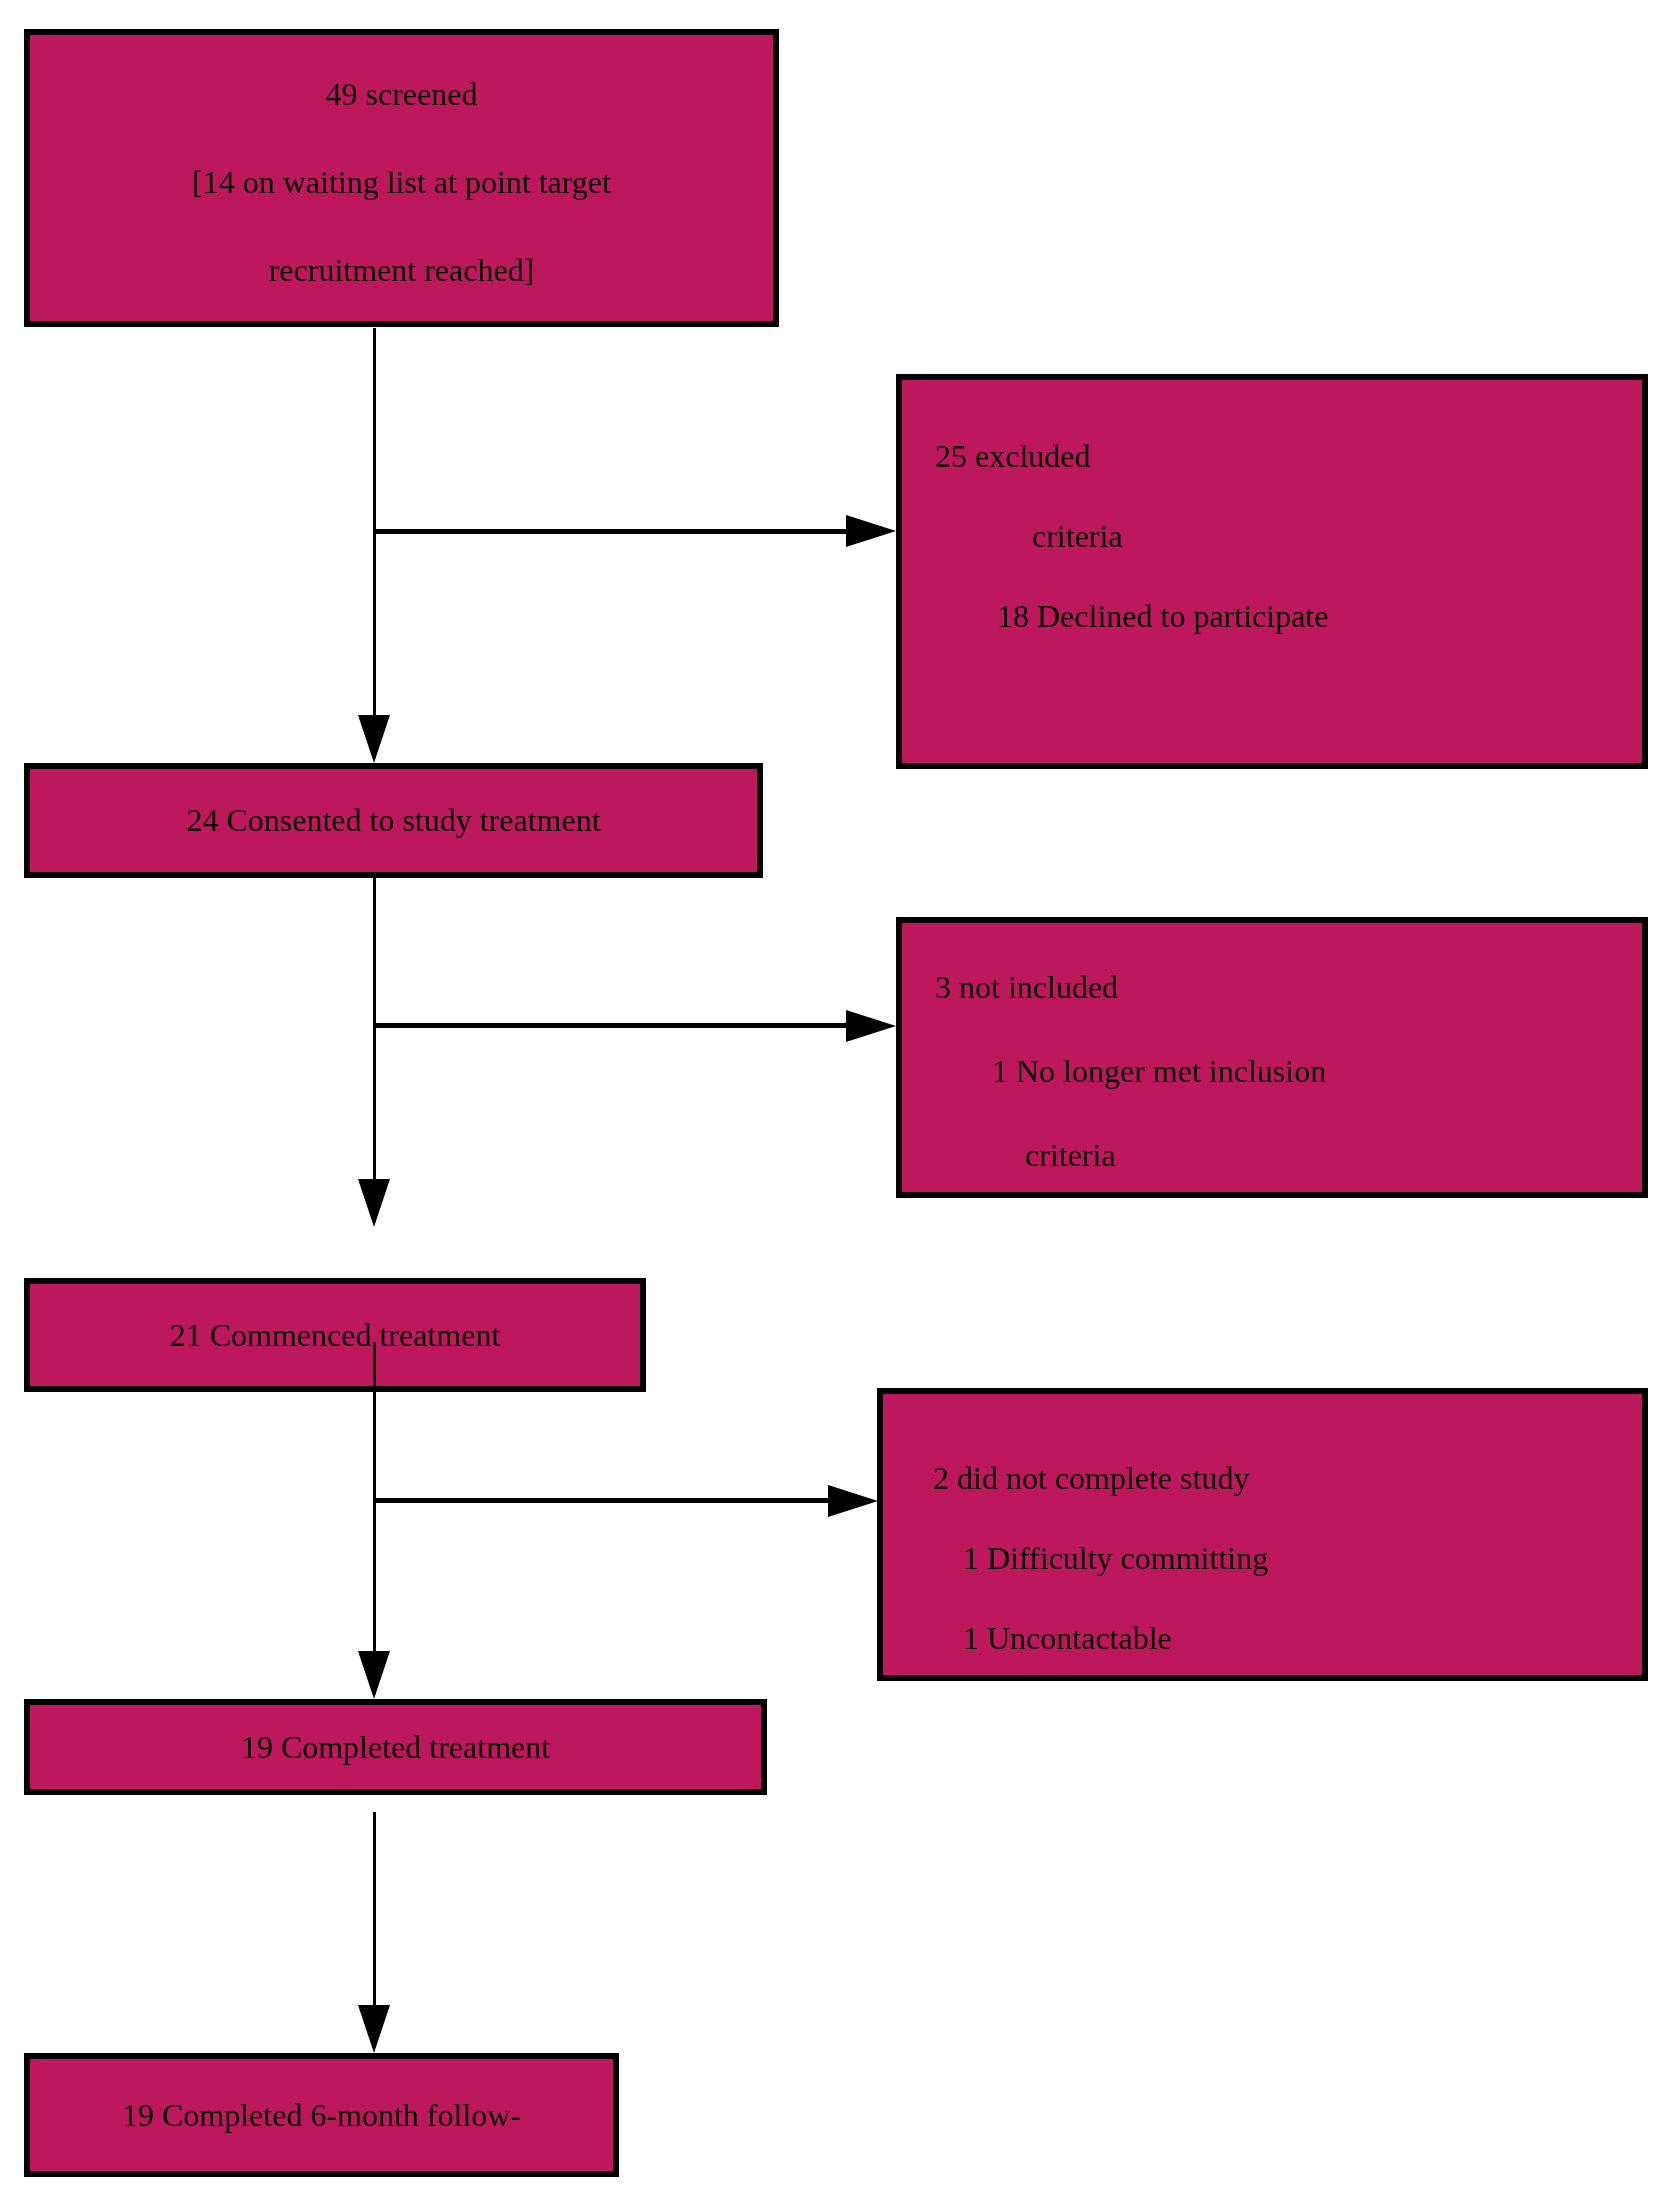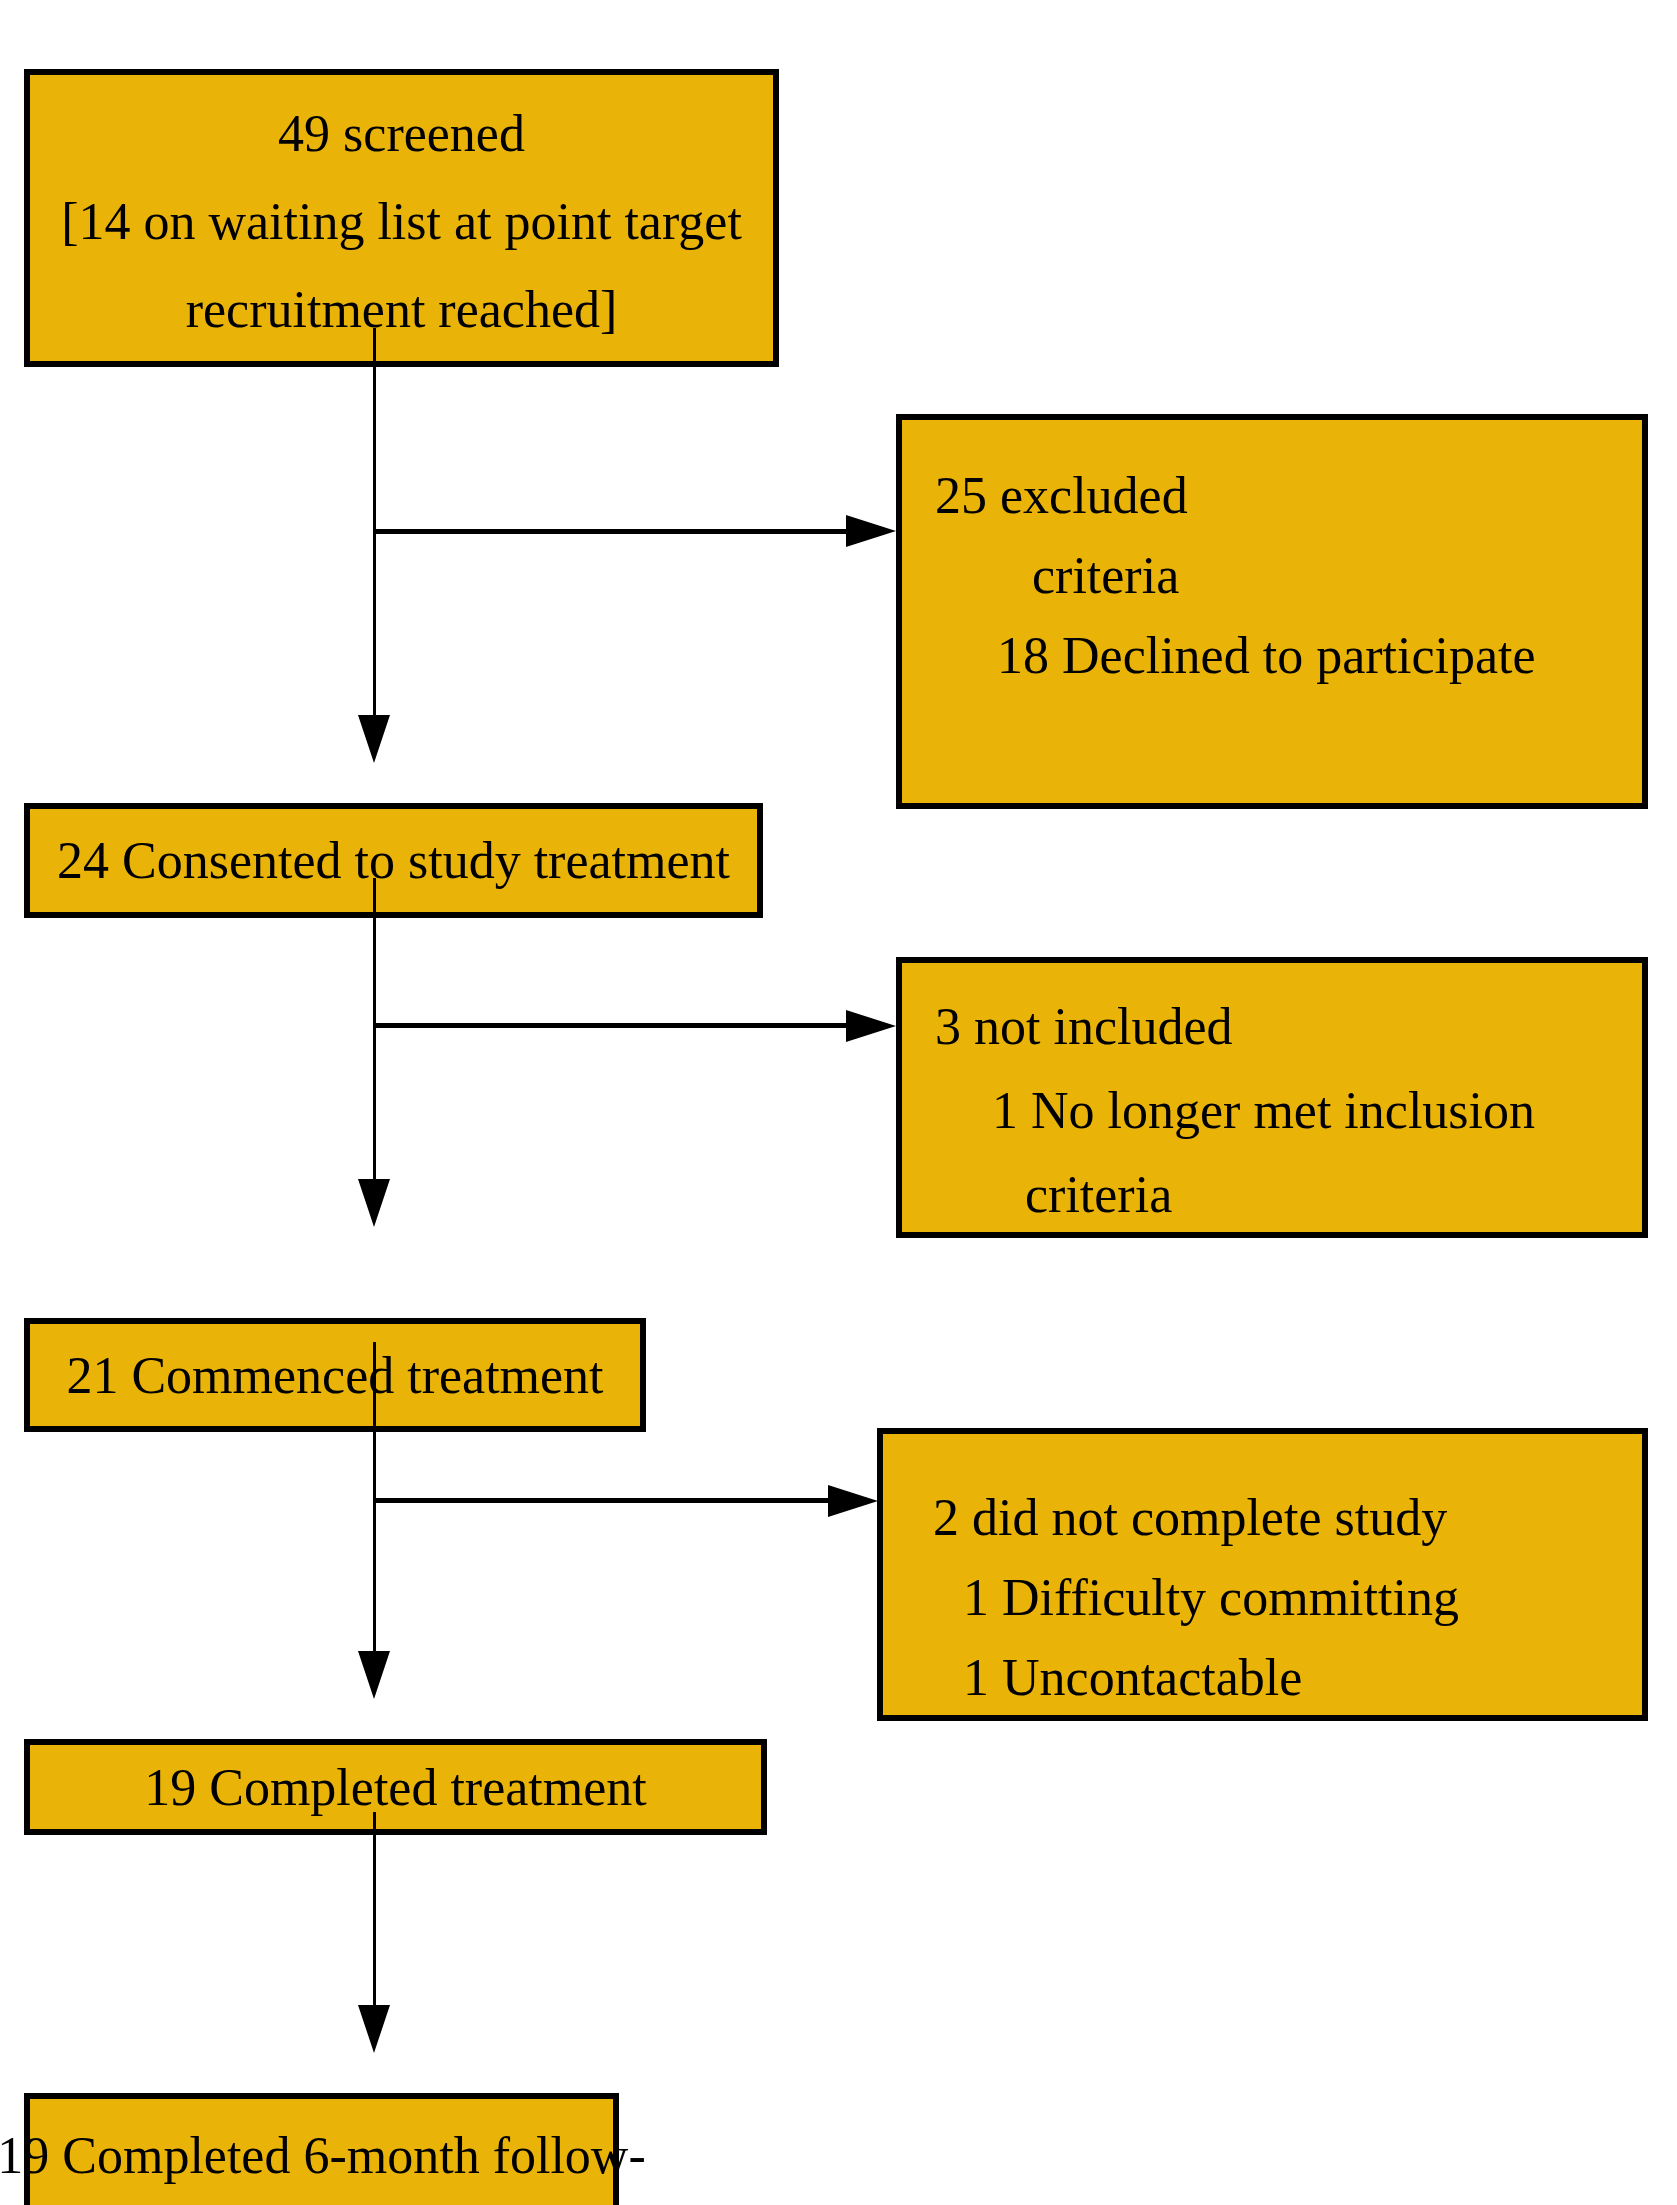--- a/index.html
+++ b/index.html
@@ -13,23 +13,22 @@
     height: 2205px;
     background: #ffffff;
     font-family: "Liberation Serif", "DejaVu Serif", serif;
     color: #000000;
     overflow: hidden;
   }
   .box {
     position: absolute;
     box-sizing: border-box;
     border: 6.7px solid #000000;
-    background: #eab308;
-    font-size: 52px;
-    margin-top: 40px;
+    background: #be185d;
+    font-size: 32px;
   }
   .line { white-space: pre; }
 
   
   .center-box {
     display: flex;
     align-items: center;
     justify-content: center;
     text-align: center;
   }

